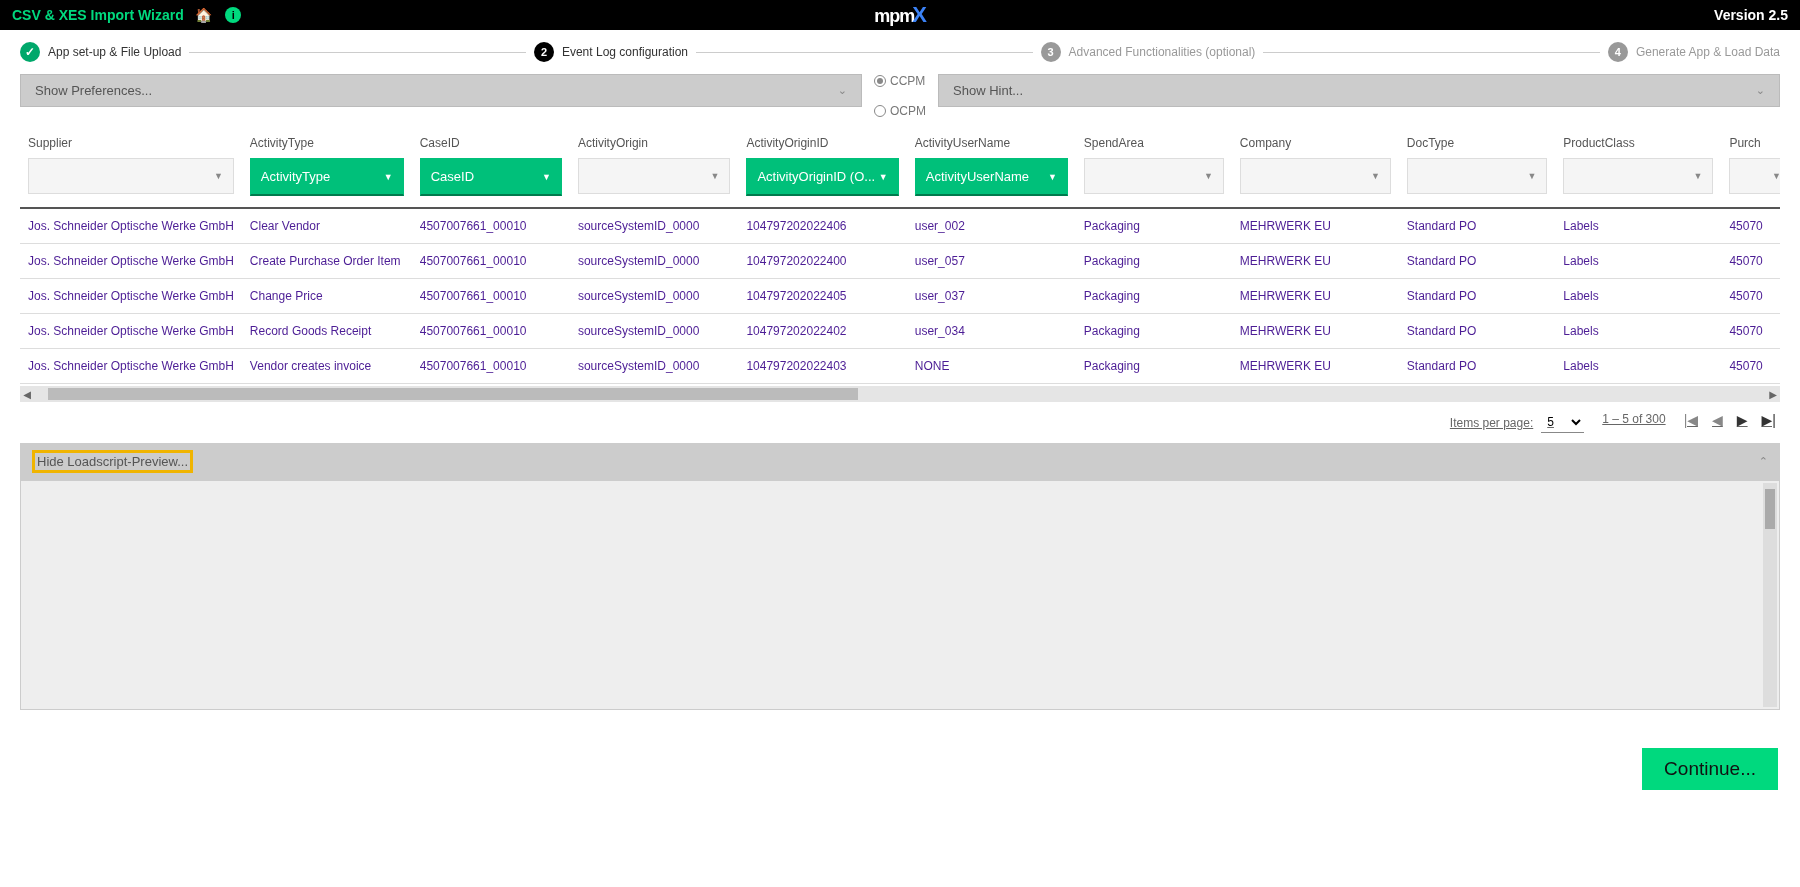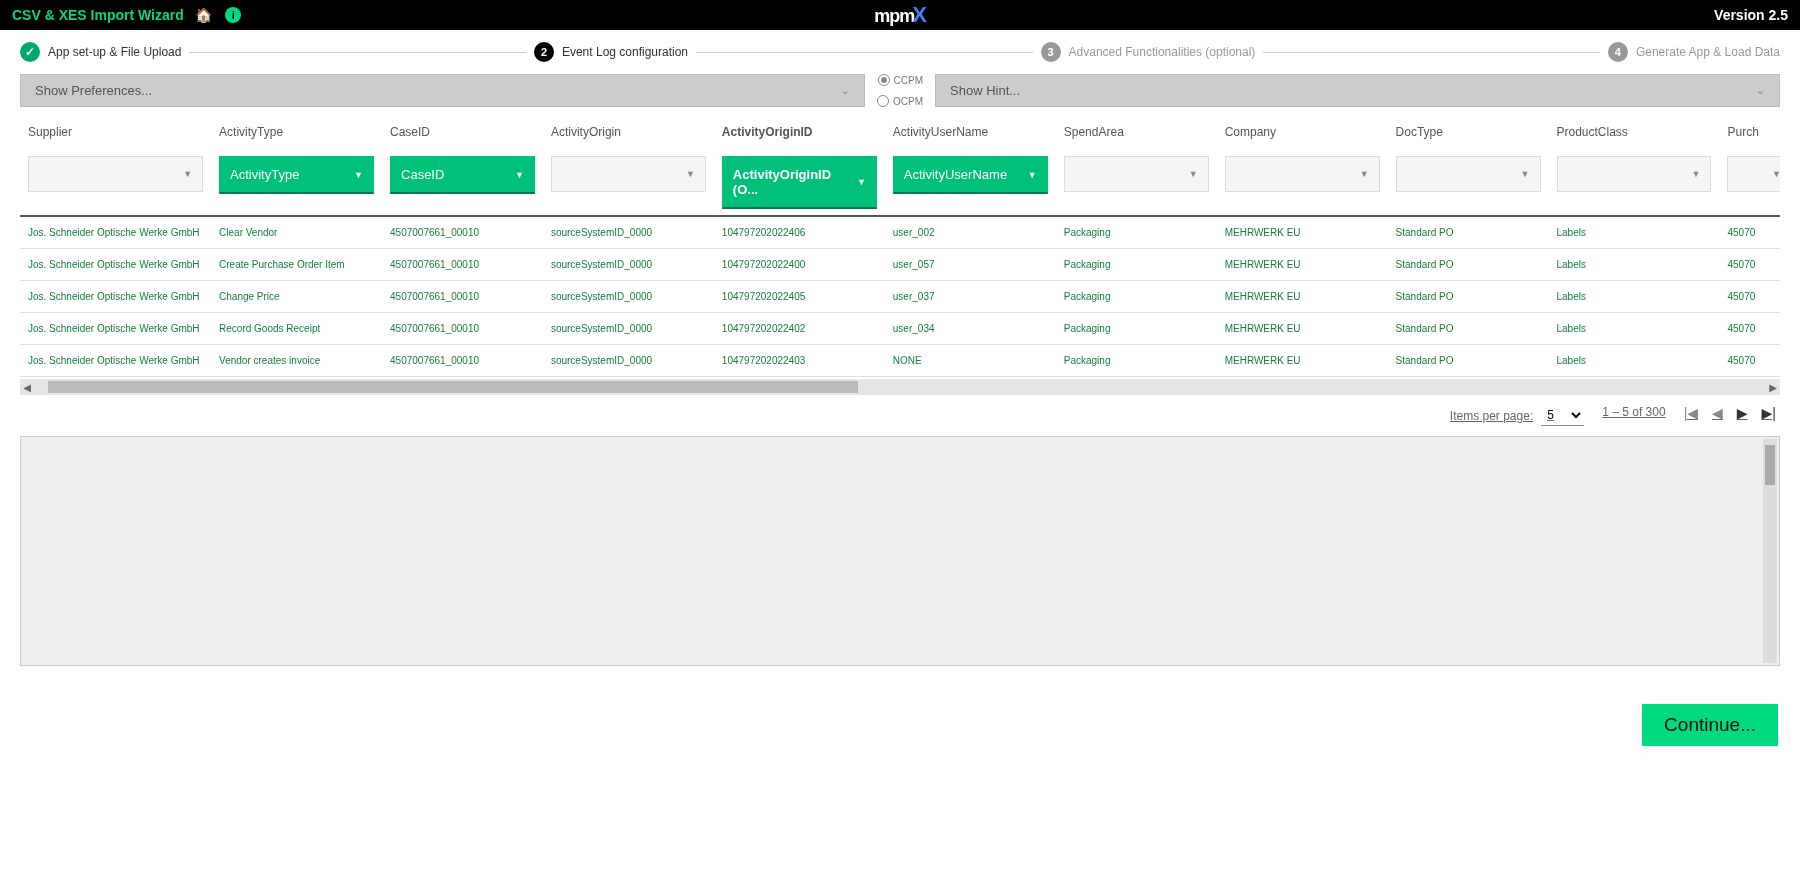--- a/index.html
+++ b/index.html
@@ -19,36 +19,36 @@
 .step-badge.active { background: #000; }
 .step-badge.pending { background: #999; }
 .step-label { font-size: 12px; color: #333; }
 .step-label.pending { color: #999; }
 .step-line { flex: 1; height: 1px; background: #ccc; margin: 0 8px; }
 .check { color: #fff; font-size: 12px; }
 
 .prefs-row { display: flex; align-items: flex-start; padding: 0 20px 12px 20px; gap: 12px; }
 .pref-btn { flex: 1; background: #ccc; border: 1px solid #bbb; padding: 8px 14px; display: flex; align-items: center; justify-content: space-between; cursor: pointer; color: #555; font-size: 13px; gap: 32px; }
 .pref-btn .chev { color: #888; font-size: 11px; }
-.radio-group { display: flex; flex-direction: column; gap: 9px; font-size: 10px; color: #777; align-items: flex-end; }
+.radio-group { display: flex; flex-direction: column; gap: 16px; font-size: 12px; color: #777; }
 .radio-row { display: flex; align-items: center; gap: 4px; }
 .radio-circle { width: 12px; height: 12px; border: 1.5px solid #888; border-radius: 50%; display: inline-flex; align-items: center; justify-content: center; }
 .radio-circle.sel::after { content: ''; width: 6px; height: 6px; background: #888; border-radius: 50%; }
 
 .table-wrap { padding: 0 20px; }
 .table-scroll { overflow-x: auto; }
 .table { width: 100%; min-width: 1780px; border-collapse: collapse; }
 .table th { text-align: left; font-weight: normal; color: #666; font-size: 12px; padding: 6px 8px; border-bottom: 2px solid #555; vertical-align: top; height: 78px; }
-.th-inner { display: flex; flex-direction: column; gap: 17px; height: 100%; }
+.th-inner { display: flex; flex-direction: column; gap: 8px; height: 100%; }
 .th-name { font-size: 12px; color: #555; }
 .col-select { background: #f5f5f5; border: 1px solid #ddd; padding: 10px 10px; display: flex; align-items: center; justify-content: space-between; cursor: pointer; min-height: 36px; font-size: 13px; color: #333; }
 .col-select.mapped { background: #00c07a; color: #fff; border-color: #00c07a; border-bottom: 2px solid #007a4d; }
 .col-select .chev { font-size: 9px; color: #888; }
 .col-select.mapped .chev { color: #fff; }
-.table td { padding: 10px 8px; border-bottom: 1px solid #ddd; font-size: 10px; color: #15803d; white-space: nowrap; }
+.table td { padding: 10px 8px; border-bottom: 1px solid #ddd; font-size: 12px; color: #4c1d95; white-space: nowrap; }
 .hscroll { height: 16px; background: #e5e5e5; position: relative; margin-top: 2px; display: flex; align-items: center; }
 .hscroll-thumb { height: 12px; background: #bbb; width: 46%; margin-left: 14px; }
 .hscroll-arrow { width: 14px; text-align: center; color: #666; font-size: 10px; cursor: pointer; }
 
 .pager { display: flex; justify-content: flex-end; gap: 18px; padding: 10px 24px 4px 24px; color: #666; font-size: 12px; text-decoration: underline; }
 .pager .ipp { display: flex; align-items: center; gap: 8px; }
 .pager select { border: none; border-bottom: 1px solid #888; background: transparent; padding: 2px 14px 2px 2px; font-size: 12px; }
 .pager .nav { display: flex; gap: 14px; color: #888; }
 .pager .nav span { cursor: pointer; font-size: 14px; }
 
@@ -153,21 +153,21 @@
             </th>
             <th style="width: 170px;">
               <div class="th-inner">
                 <div class="th-name">ActivityOrigin</div>
                 <div class="col-select">
                   <span></span>
                   <span class="chev">▼</span>
                 </div>
               </div>
             </th>
-            <th style="width: 170px; font-weight: bold;">
+            <th style="width: 170px;">
               <div class="th-inner">
                 <div class="th-name">ActivityOriginID</div>
                 <div class="col-select mapped">
                   <span>ActivityOriginID (O...</span>
                   <span class="chev">▼</span>
                 </div>
               </div>
             </th>
             <th style="width: 170px;">
               <div class="th-inner">
@@ -309,19 +309,23 @@
   <span>1 – 5 of 300</span>
   <div class="nav">
     <span>|◀</span>
     <span>◀</span>
     <span style="color:#333">▶</span>
     <span style="color:#333">▶|</span>
   </div>
 </div>
 
 <div class="script-panel">
+  <div class="script-header">
+    <span class="hl-btn"><span>Hide Loadscript-Preview...</span></span>
+    <span class="chev">⌃</span>
+  </div>
   <div class="script-body" id="script-body">
   <div class="vscroll"><div class="vscroll-thumb"></div></div></div>
 </div>
 
 <div class="footer">
   <button class="continue-btn">Continue...</button>
 </div>
 
 </body></html>

